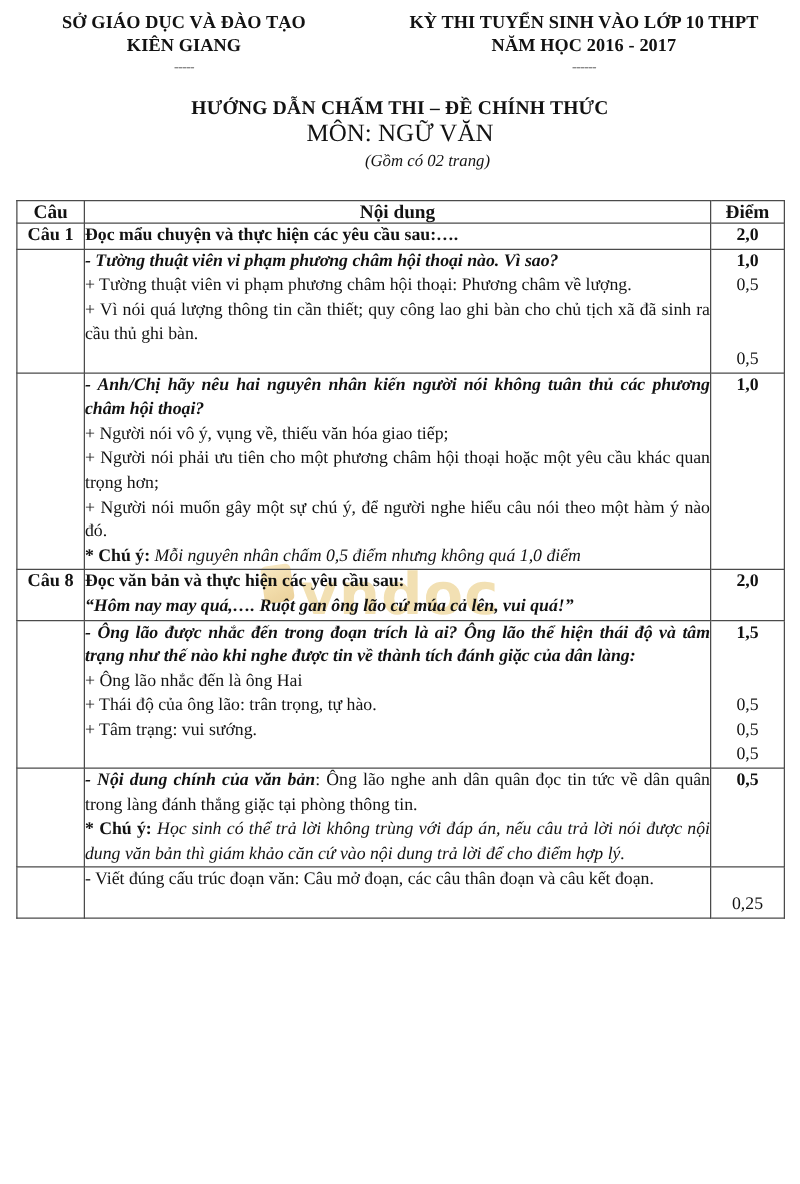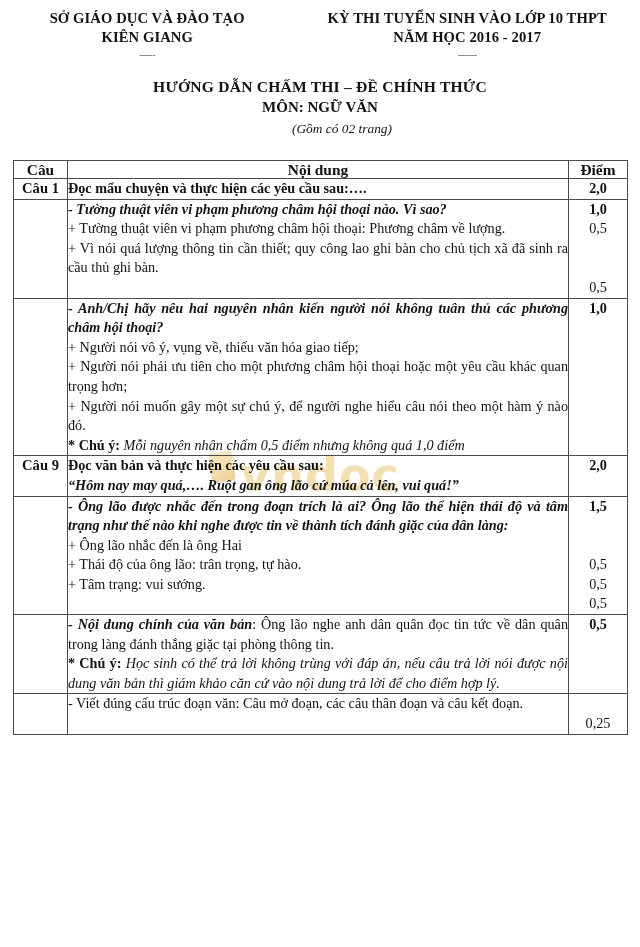--- a/index.html
+++ b/index.html
@@ -85,22 +85,22 @@
     text-align: center;
     margin-top: 15px;
   }
   .title-main {
     font-weight: 700;
     font-size: 15.6px;
     line-height: 21px;
     letter-spacing: .2px;
   }
   .title-sub {
-    font-weight: 700;
-    font-size: 15px;
+    font-weight: 400;
+    font-size: 20px;
     line-height: 21px;
   }
   .title-note {
     font-style: italic;
     font-size: 13.4px;
     line-height: 20px;
     margin-top: 1px;
     padding-left: 44px;
   }
 
@@ -239,21 +239,21 @@
             <p>+ Người nói vô ý, vụng về, thiếu văn hóa giao tiếp;</p>
             <p>+ Người nói phải ưu tiên cho một phương châm hội thoại hoặc một yêu cầu khác quan trọng hơn;</p>
             <p>+ Người nói muốn gây một sự chú ý, để người nghe hiểu câu nói theo một hàm ý nào đó.</p>
             <p><span class="b">* Chú ý:</span><span class="i"> Mỗi nguyên nhân chấm 0,5 điểm nhưng không quá 1,0 điểm</span></p>
           </td>
           <td class="diem-cell">
             <span class="d-row d-bold">1,0</span>
           </td>
         </tr>
         <tr>
-          <td class="cau-cell">Câu 9</td>
+          <td class="cau-cell">Câu 8</td>
           <td class="noi-cell">
             <p class="b">Đọc văn bản và thực hiện các yêu cầu sau:</p>
             <p class="bi">“Hôm nay may quá,…. Ruột gan ông lão cứ múa cả lên, vui quá!”</p>
           </td>
           <td class="diem-cell">
             <span class="d-row d-bold">2,0</span>
           </td>
         </tr>
         <tr>
           <td class="cau-cell"></td>

